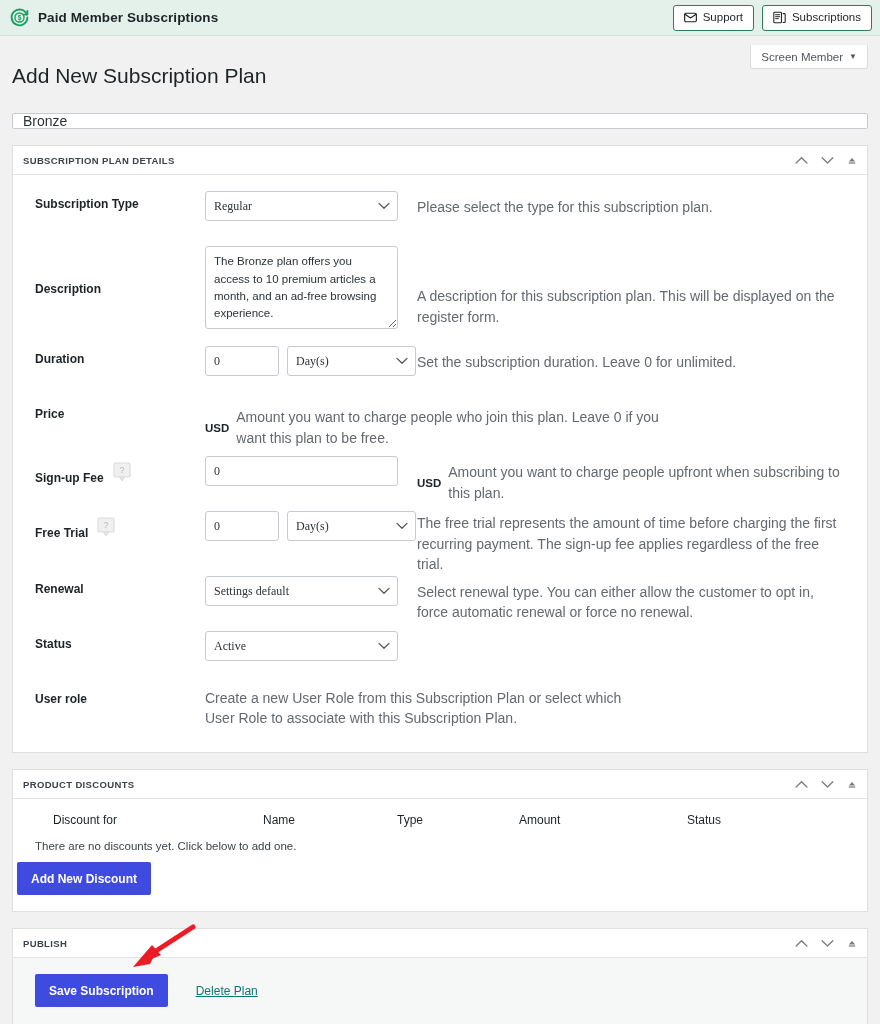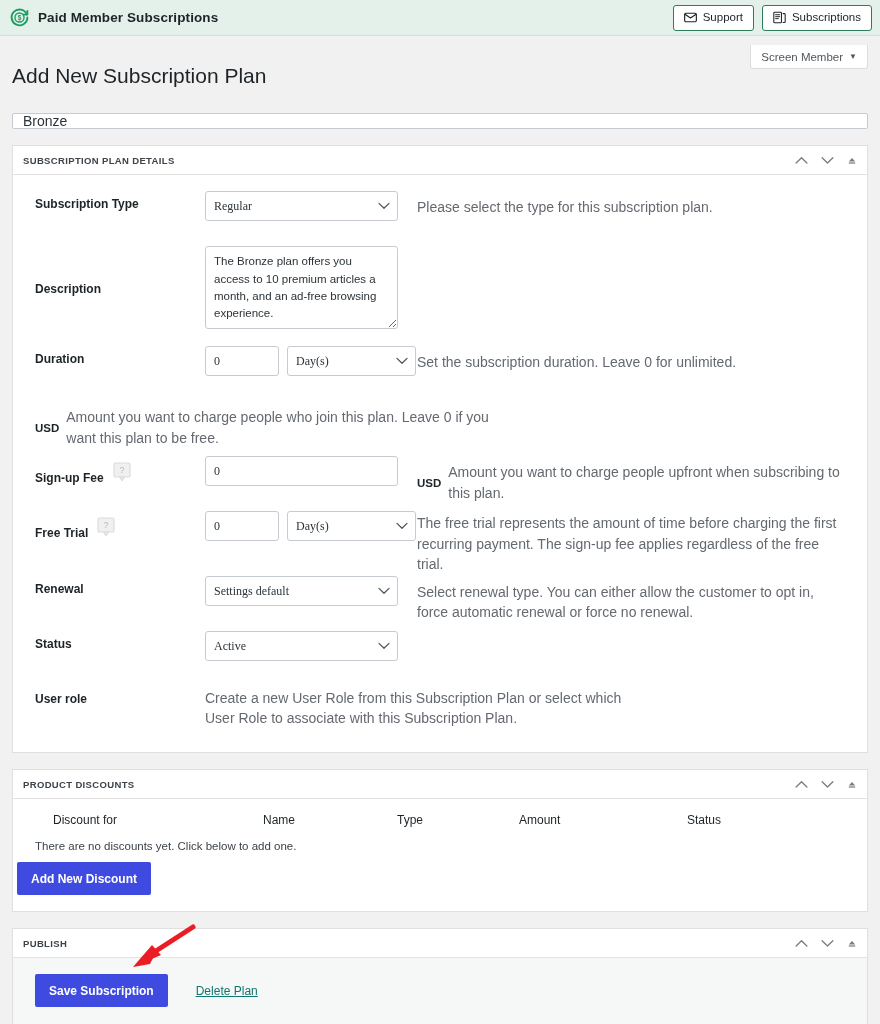--- a/index.html
+++ b/index.html
@@ -385,20 +385,23 @@
         </div>
       </div>
 
       <div class="frow" style="min-height:100px">
         <div class="frow-label-col" style="padding-top:38px">
           <span class="frow-label">Description</span>
         </div>
         <div class="frow-ctrl-col">
           <textarea class="ctl" style="">The Bronze plan offers you access to 10 premium articles a month, and an ad-free browsing experience.</textarea>
         </div>
+        <div class="frow-desc-col" style="padding-top:42px">
+          <span class="frow-desc">A description for this subscription plan. This will be displayed on the register form.</span>
+        </div>
       </div>
 
       <div class="frow align-mid">
         <div class="frow-label-col">
           <span class="frow-label">Duration</span>
         </div>
         <div class="frow-ctrl-col">
           <input class="ctl w-num" type="text" value="0" style="">
           <span class="select-wrap w-unit-sel">
             <select class="ctl">
@@ -410,20 +413,23 @@
                 </svg>
             </span>
           </span>
         </div>
         <div class="frow-desc-col">
           <span class="frow-desc">Set the subscription duration. Leave 0 for unlimited.</span>
         </div>
       </div>
 
       <div class="frow align-mid">
+        <div class="frow-label-col">
+          <span class="frow-label">Price</span>
+        </div>
         <div class="frow-desc-col">
           <span class="unit">USD</span>
           <span class="frow-desc">Amount you want to charge people who join this plan. Leave 0 if you want this plan to be free.</span>
         </div>
       </div>
 
       <div class="frow align-mid">
         <div class="frow-label-col">
           <span class="frow-label">Sign-up Fee</span>
           <span class="help-bubble">

